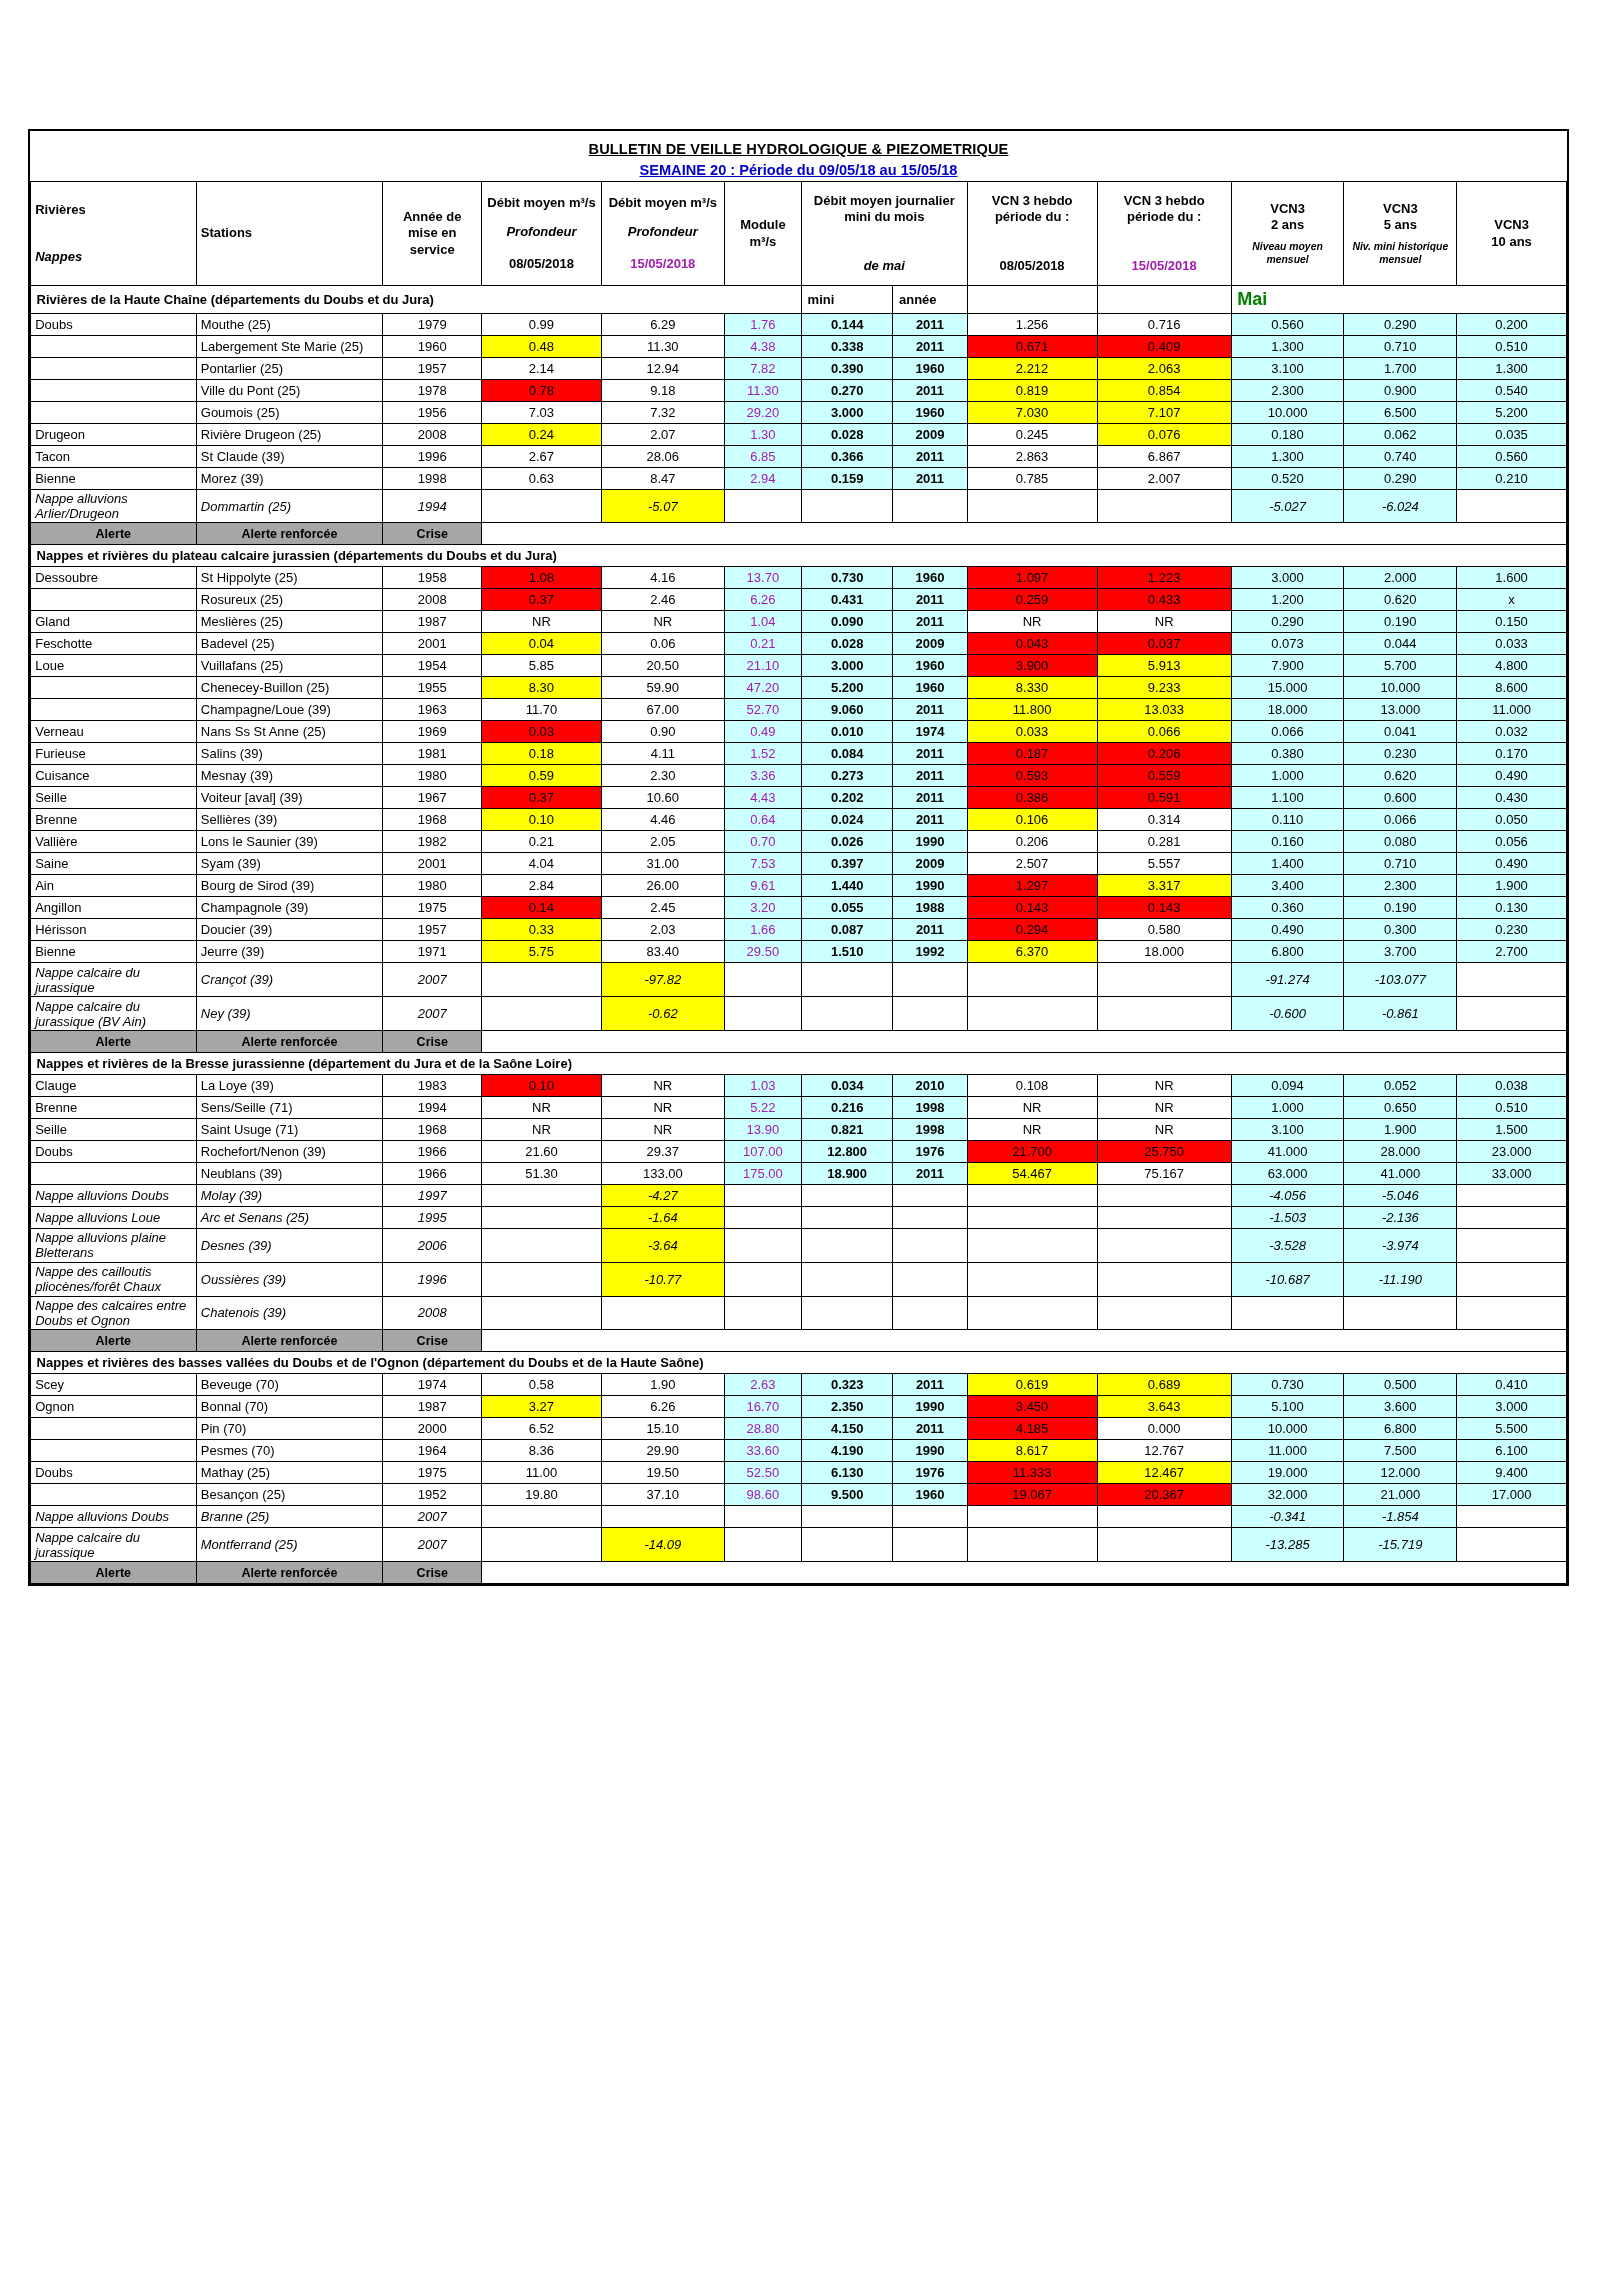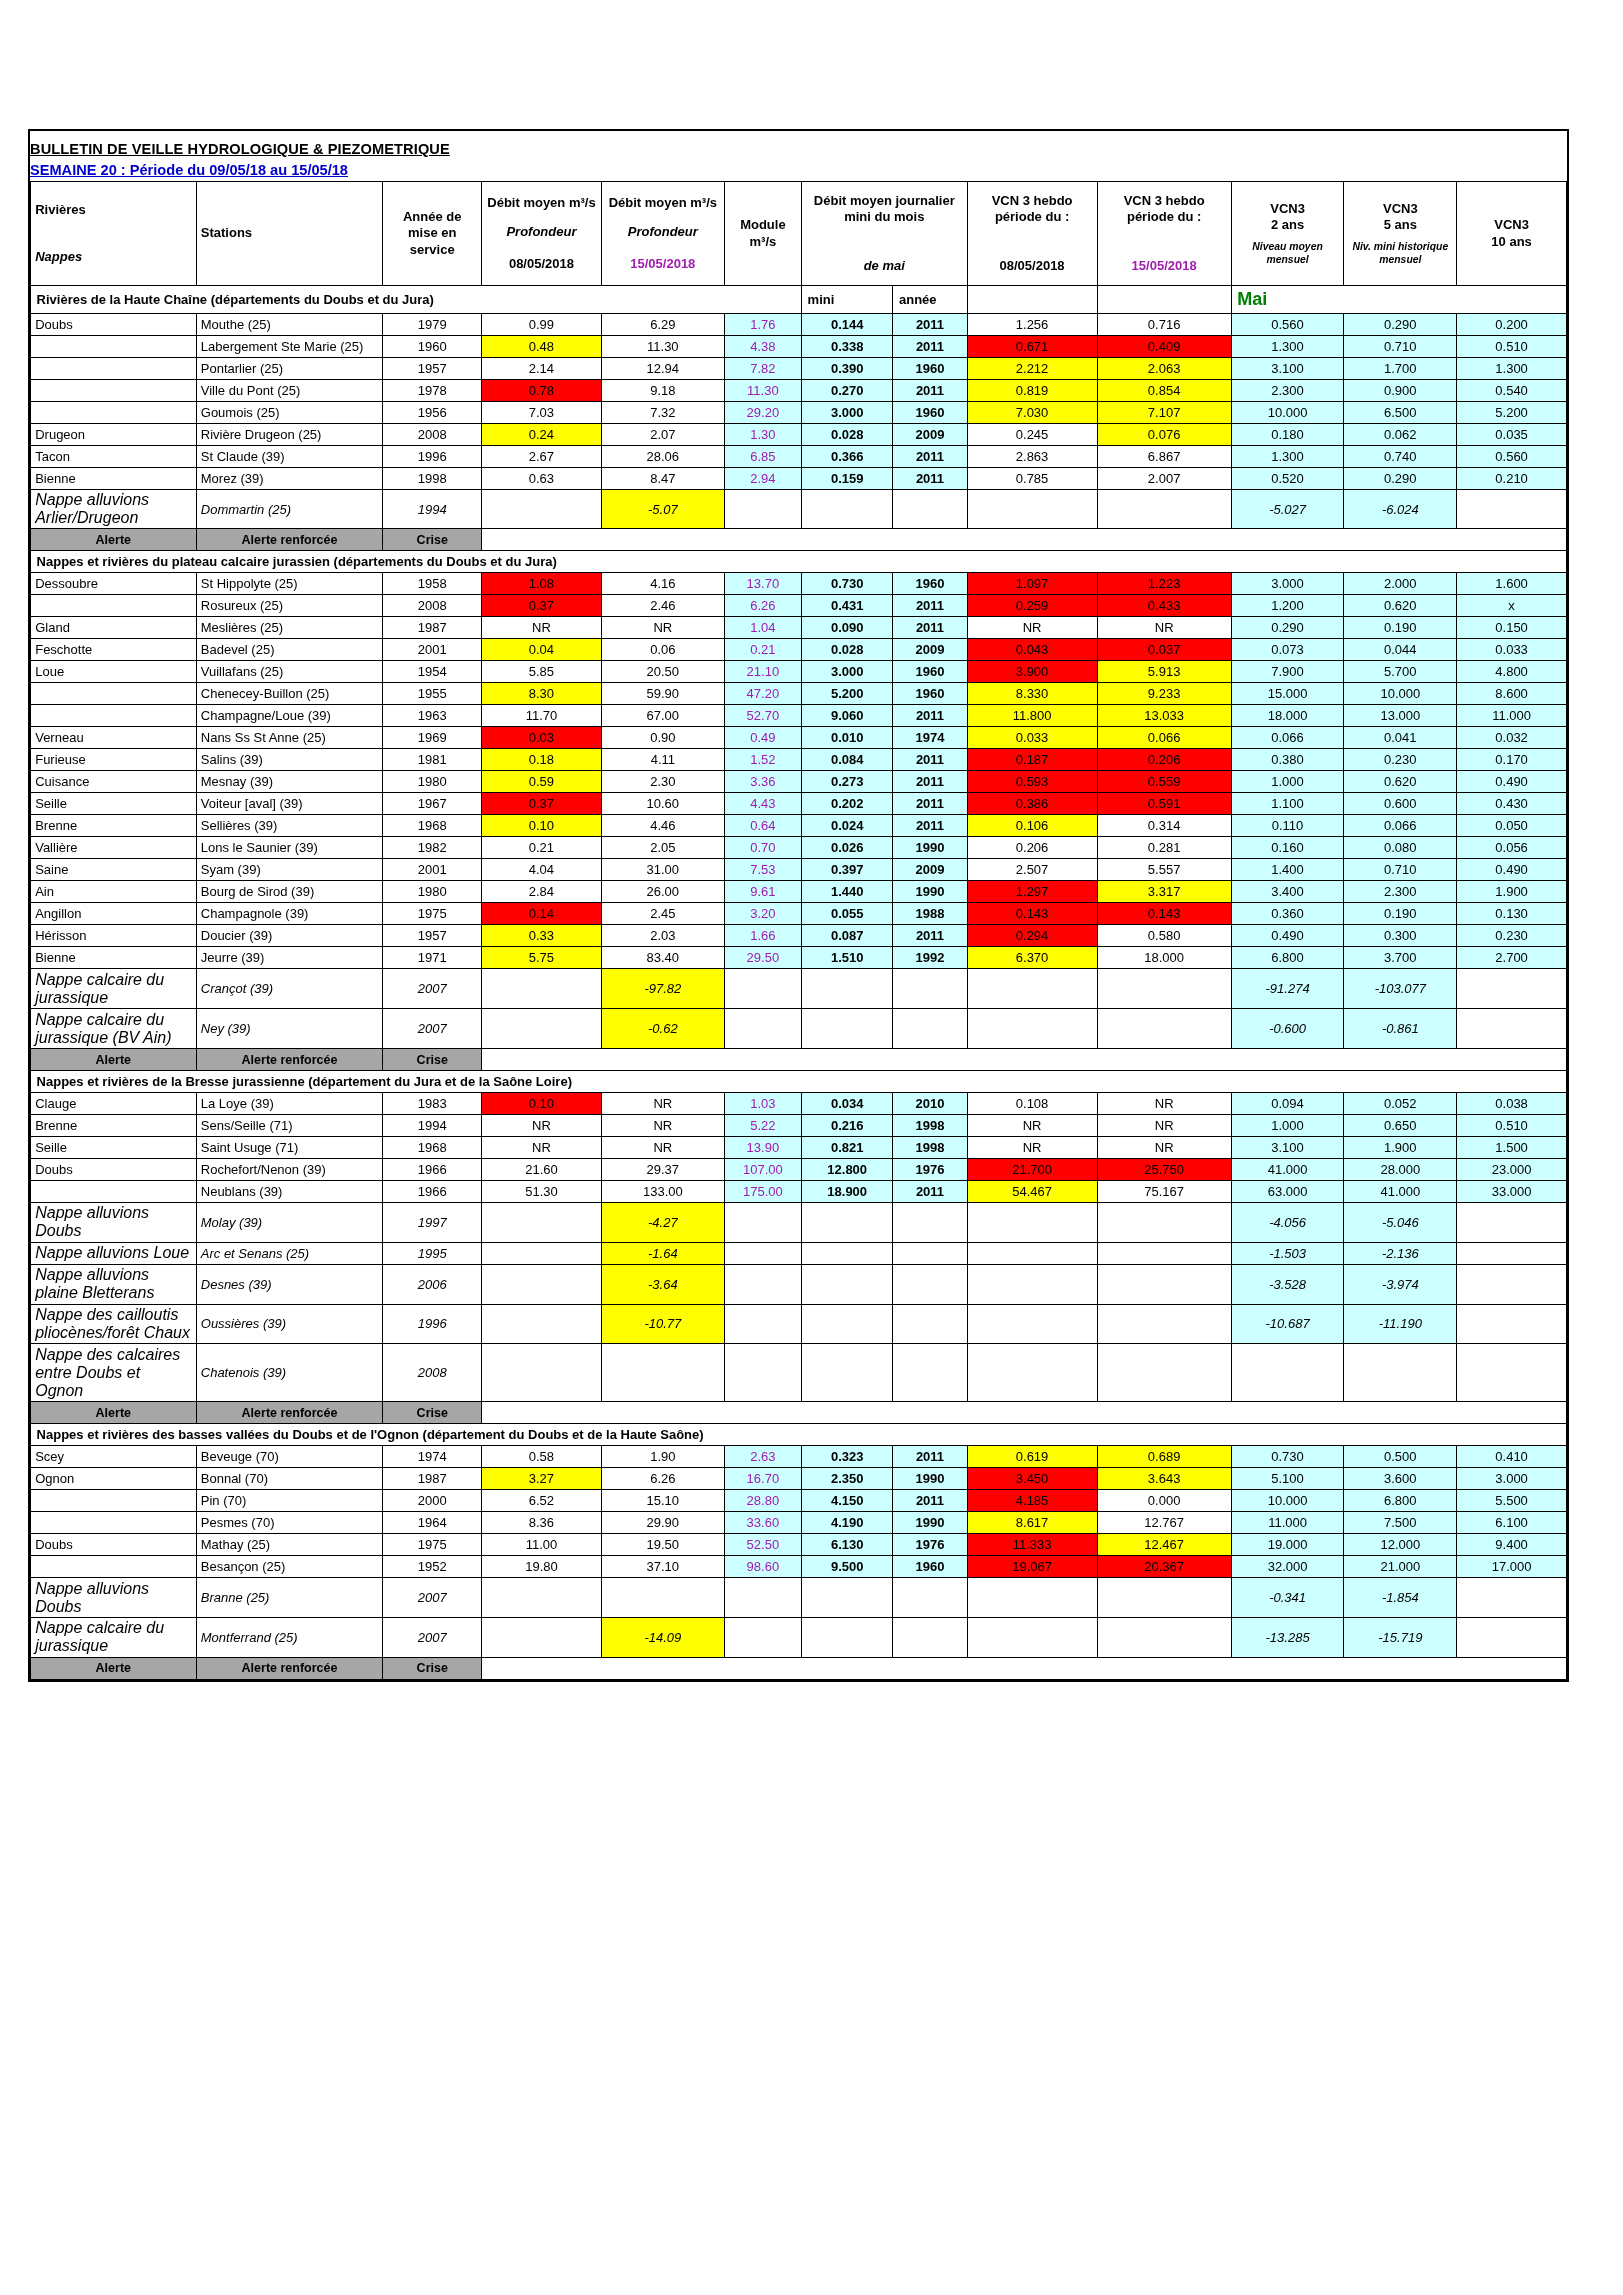--- a/index.html
+++ b/index.html
@@ -1,38 +1,38 @@
 <!DOCTYPE html>
 <html style="font-size:11px"><head>
 <meta charset="utf-8">
 <style>
   html,body{margin:0;padding:0;background:#ffffff;}
   body{font-family:"Liberation Sans", sans-serif;}
   .page{width:1623px;height:2295px;position:relative;background:#fff;}
   .sheet{position:absolute;left:28px;top:129px;width:1541px;border:2.1px solid #000;box-sizing:border-box;}
   table{border-collapse:collapse;width:100%;table-layout:fixed;}
   td,th{border:0.7px solid #000;font-size:13px;padding:1.4px 4.2px;vertical-align:middle;box-sizing:border-box;}
-  .title-cell{border:none;text-align:left;padding:9.7px 0 2.8px 0;}
+  .title-cell{border:none;text-align:center;padding:9.7px 0 2.8px 0;}
   .t1{font-weight:bold;font-size:14.6px;text-decoration:underline;letter-spacing:0.1px;}
   .t2{font-weight:bold;font-size:14.6px;color:#0000CC;text-decoration:underline;margin-top:5.6px;}
   .hdr td{font-weight:bold;text-align:center;font-size:13px;line-height:1.25;}
   .hdr .lft{text-align:left;font-weight:bold;}
   .it{font-style:italic;}
   .blue{color:#a21caf;}
   .green{color:#008000;}
   .c{text-align:center;}
   .l{text-align:left;}
   .b{font-weight:bold;}
   .cyan{background:#CCFFFF;}
   .yellow{background:#FFFF00;margin-left:15px;}
   .red{background:#FF0000;margin-top:28px;}
   .grey{background:#A6A6A6;}
   .sec td{font-weight:bold;text-align:left;font-size:13px;padding:2.8px 5.6px;}
   .alert td{text-align:center;font-weight:bold;font-size:12.5px;}
-  .small{font-size:16px;}
+  .small{font-size:13px;}
   .tiny{font-size:10.4px;}
   .hdr-row td{height:104px;}
   tr{height:22px;}
 </style>
 </head>
 <body>
 
 <div class="page">
   <div class="sheet">
 

